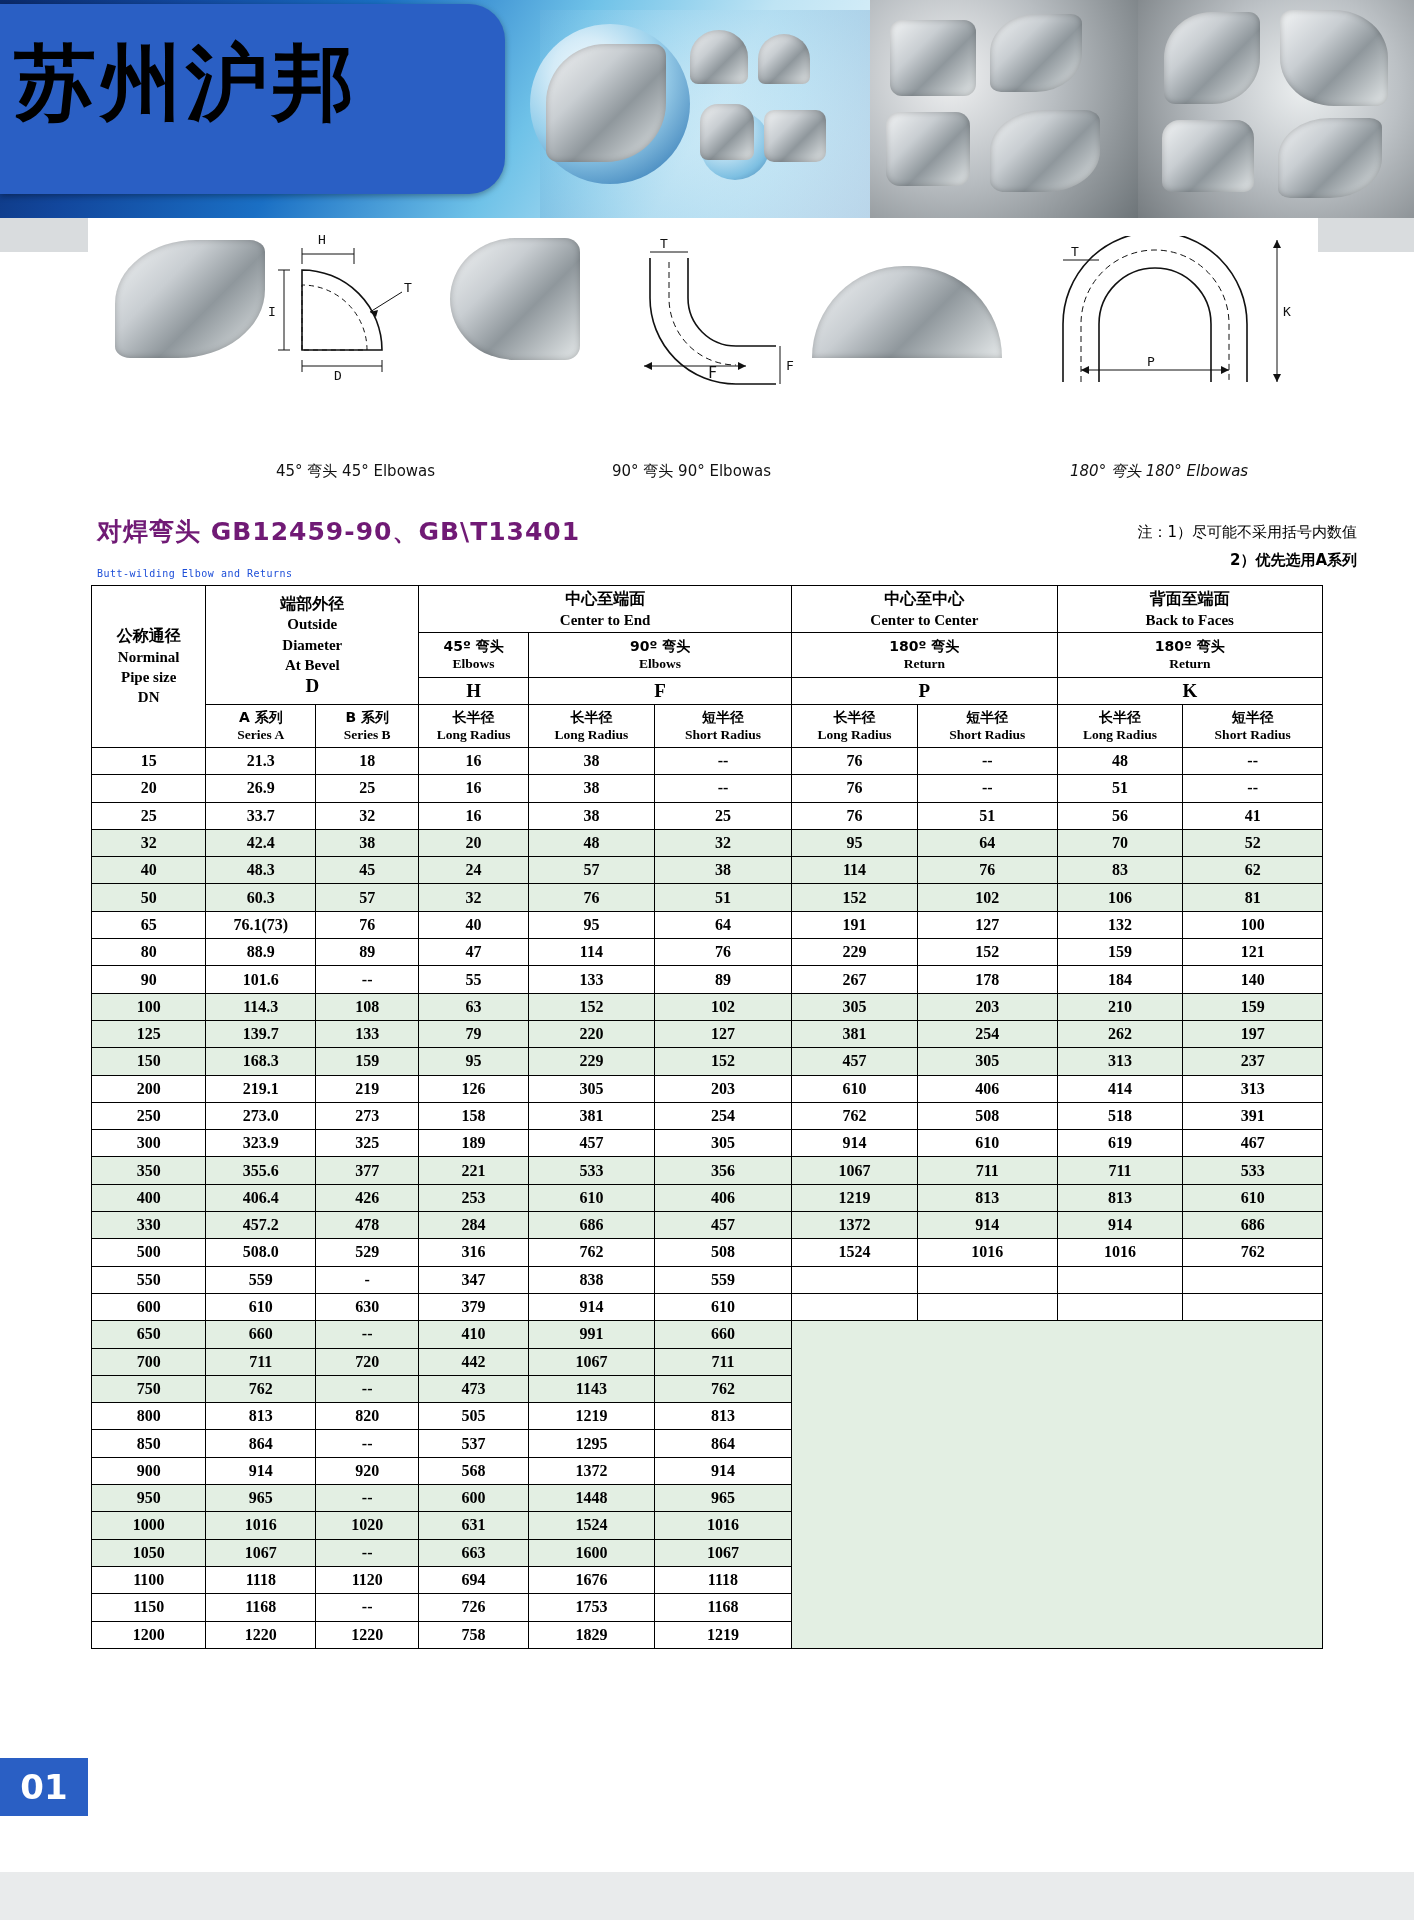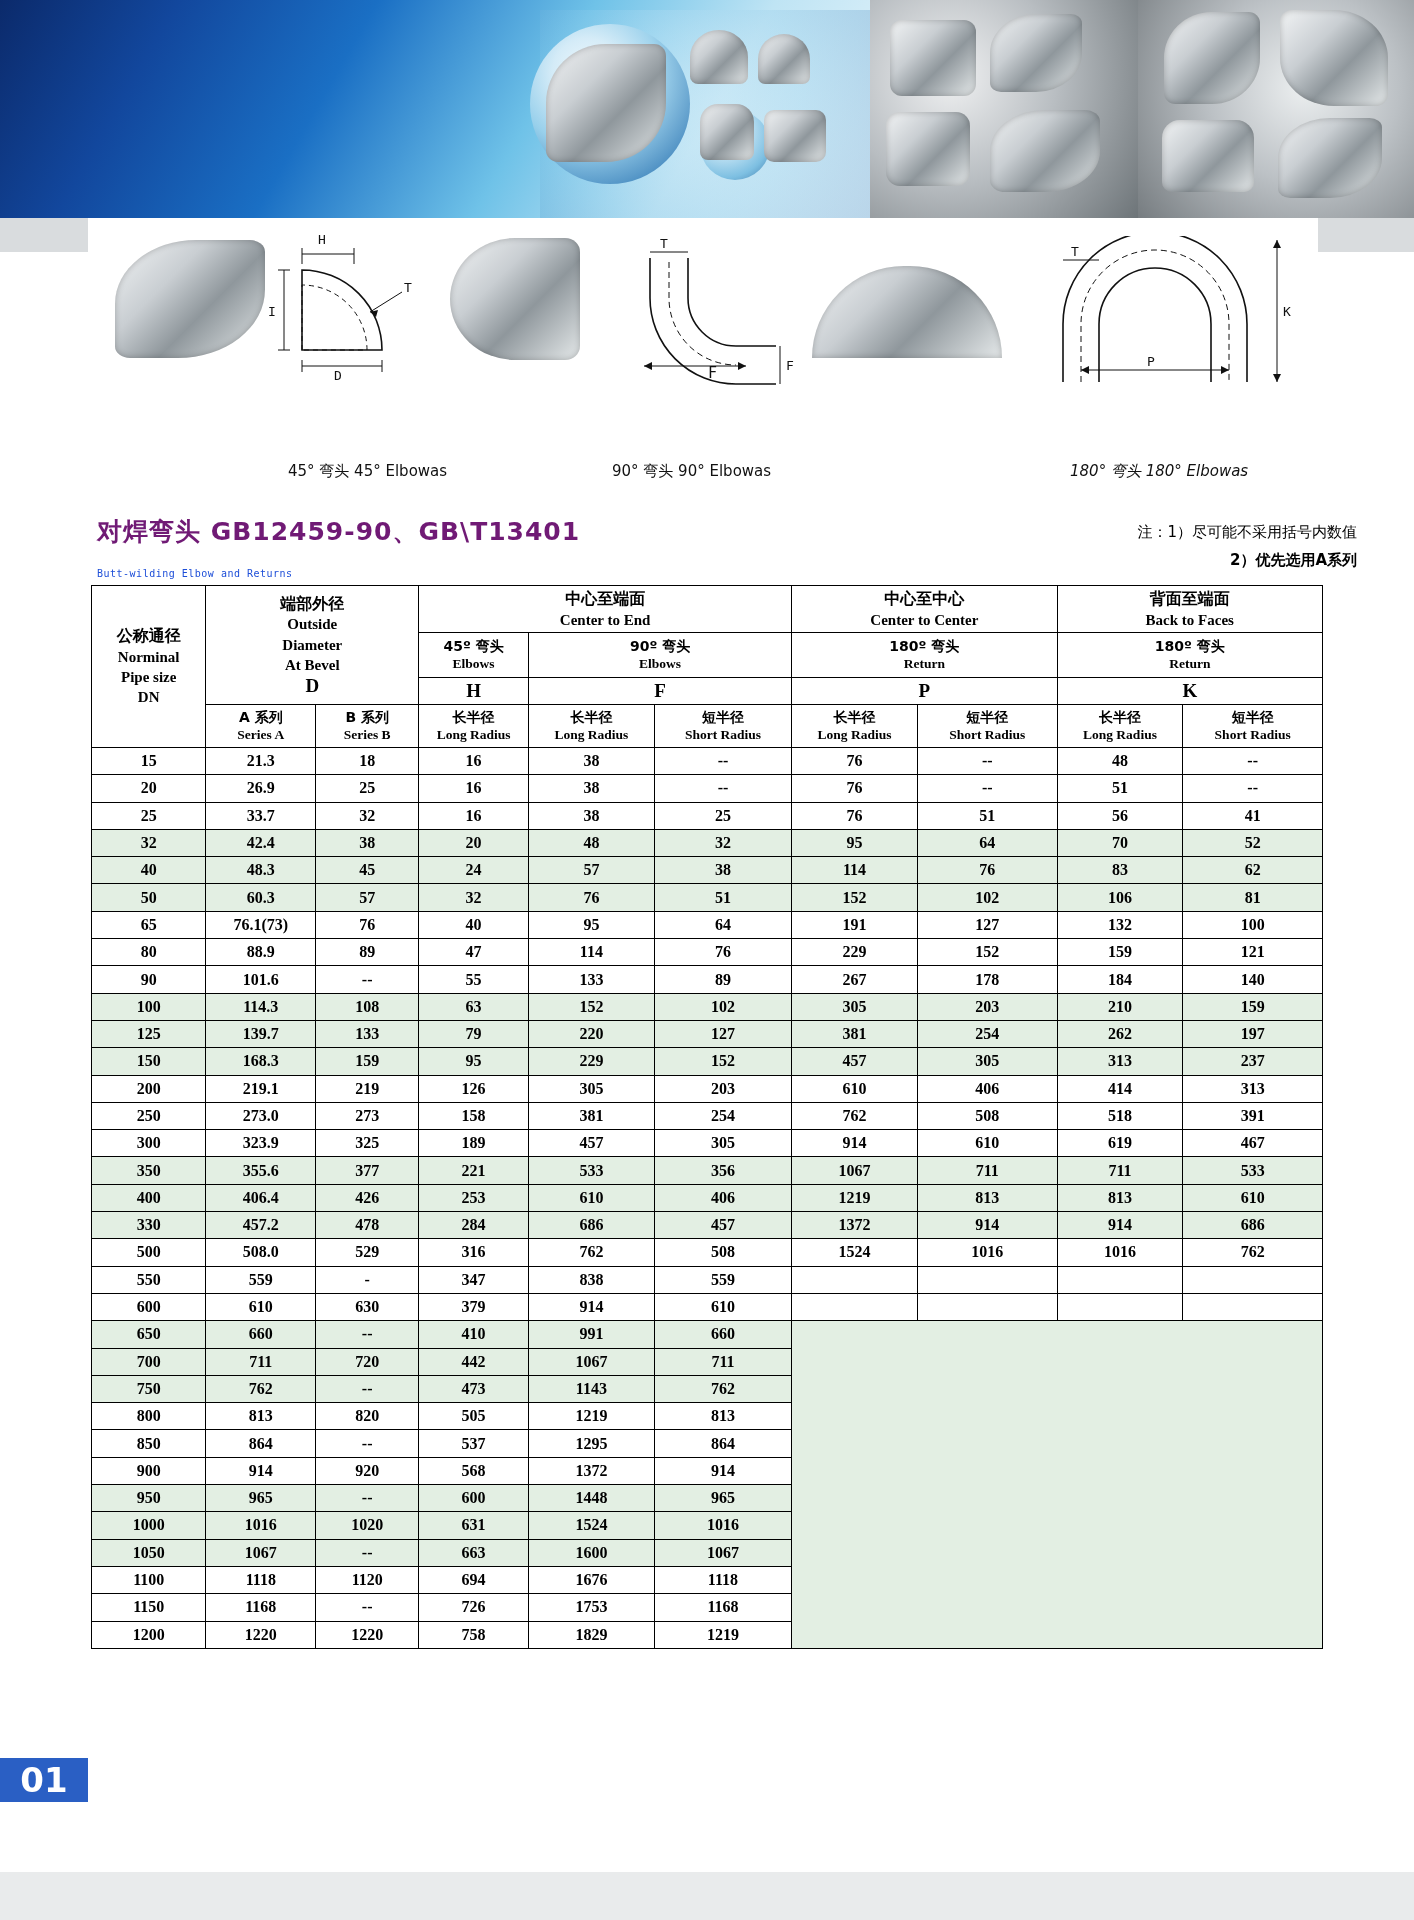--- a/index.html
+++ b/index.html
@@ -58,21 +58,21 @@
   .hdr-en{font-family:"Liberation Serif",serif;font-size:15px;font-weight:bold;display:block;line-height:1.35;}
   .sub-cn{font-family:"DejaVu Sans",sans-serif;font-size:14px;font-weight:bold;display:block;line-height:1.3;}
   .sub-en{font-family:"Liberation Serif",serif;font-size:13.5px;font-weight:bold;display:block;line-height:1.3;}
   .big-letter{font-family:"Liberation Serif",serif;font-size:19px;font-weight:bold;}
   tr.alt td{background:#e3efe3;}
   td.empty-green{background:#e3efe3;border:1px solid #000;}
   td.blank{background:#fff;}
   .dcell{height:26.3px;}
 
   
-  .pagenum{position:absolute;left:0;top:1758px;width:88px;height:44px;background:#2a5fc4;color:#fff;
+  .pagenum{position:absolute;left:0;top:1758px;width:88px;height:58px;background:#2a5fc4;color:#fff;
      font-family:"DejaVu Sans",sans-serif;font-size:34px;font-weight:bold;display:flex;
      align-items:center;justify-content:center;}
   .footer-bar{position:absolute;left:0;top:1872px;width:1414px;height:48px;background:#e9ebec;}
 </style>
 </head>
 <body>
 
 <div class="banner">
   <div class="photo-strip"></div>
   <div class="bg-left"></div>
@@ -91,20 +91,23 @@
     <div class="fitting" style="left:16px;top:112px;width:84px;height:74px;border-radius:14px;"></div>
     <div class="fitting" style="left:120px;top:110px;width:110px;height:82px;border-radius:50% 14% 50% 14%;"></div>
   </div>
   <div class="photo p2">
     <div class="fitting" style="left:26px;top:12px;width:96px;height:92px;border-radius:50% 12% 50% 12%;"></div>
     <div class="fitting" style="left:142px;top:10px;width:108px;height:96px;border-radius:12% 50% 12% 50%;"></div>
     <div class="fitting" style="left:24px;top:120px;width:92px;height:72px;border-radius:18px 18px 10px 10px;"></div>
     <div class="fitting" style="left:140px;top:118px;width:104px;height:80px;border-radius:50% 12% 50% 12%;"></div>
   </div>
 
+  <div class="logo-box">
+    <div class="logo-text">苏州沪邦</div>
+  </div>
 </div>
 <div class="banner-bottom"></div>
 <div class="banner-white"></div>
 
 <div class="diagrams">
 
   <div class="fitting elbow-img" style="left:115px;top:-12px;width:150px;height:118px;border-radius:54% 10% 58% 10%;"></div>
 
   <svg style="position:absolute;left:262px;top:-22px;" width="190" height="150" viewBox="0 0 190 150">
     <path d="M40 120 L40 40 A80 80 0 0 1 120 120 Z" fill="none" stroke="#111" stroke-width="1.6"></path>
@@ -121,21 +124,21 @@
     <line x1="140" y1="62" x2="108" y2="82" stroke="#111" stroke-width="1"></line>
     <polygon points="108,82 116,80 114,87" fill="#111"></polygon>
     <text x="56" y="14" font-family="DejaVu Sans Mono, monospace" font-size="13" fill="#111">H</text>
     <text x="6" y="86" font-family="DejaVu Sans Mono, monospace" font-size="13" fill="#111">I</text>
     <text x="72" y="150" font-family="DejaVu Sans Mono, monospace" font-size="13" fill="#111">D</text>
     <text x="142" y="62" font-family="DejaVu Sans Mono, monospace" font-size="13" fill="#111">T</text>
   </svg>
 
   <div class="fitting elbow-img" style="left:450px;top:-14px;width:130px;height:122px;border-radius:52% 12% 12% 52%;"></div>
 
-  <div class="dcap" style="left:276px;top:210px;margin-left:12px;">45° 弯头 45° Elbowas</div>
+  <div class="dcap" style="left:276px;top:210px;">45° 弯头 45° Elbowas</div>
 
   <svg style="position:absolute;left:630px;top:-14px;" width="180" height="150" viewBox="0 0 180 150">
     <path d="M20 20 L20 60 A86 86 0 0 0 106 146 L146 146" fill="none" stroke="#111" stroke-width="1.6"></path>
     <path d="M58 20 L58 60 A48 48 0 0 0 106 108 L146 108" fill="none" stroke="#111" stroke-width="1.6"></path>
     <path d="M39 24 L39 60 A67 67 0 0 0 106 127" fill="none" stroke="#111" stroke-width="1" stroke-dasharray="6 4"></path>
     <line x1="20" y1="14" x2="58" y2="14" stroke="#111" stroke-width="1"></line>
     <line x1="150" y1="108" x2="150" y2="146" stroke="#111" stroke-width="1"></line>
     <line x1="20" y1="164" x2="106" y2="164" stroke="#111" stroke-width="1"></line>
     <text x="30" y="10" font-family="DejaVu Sans Mono, monospace" font-size="13" fill="#111">T</text>
     <text x="156" y="132" font-family="DejaVu Sans Mono, monospace" font-size="13" fill="#111">F</text>

